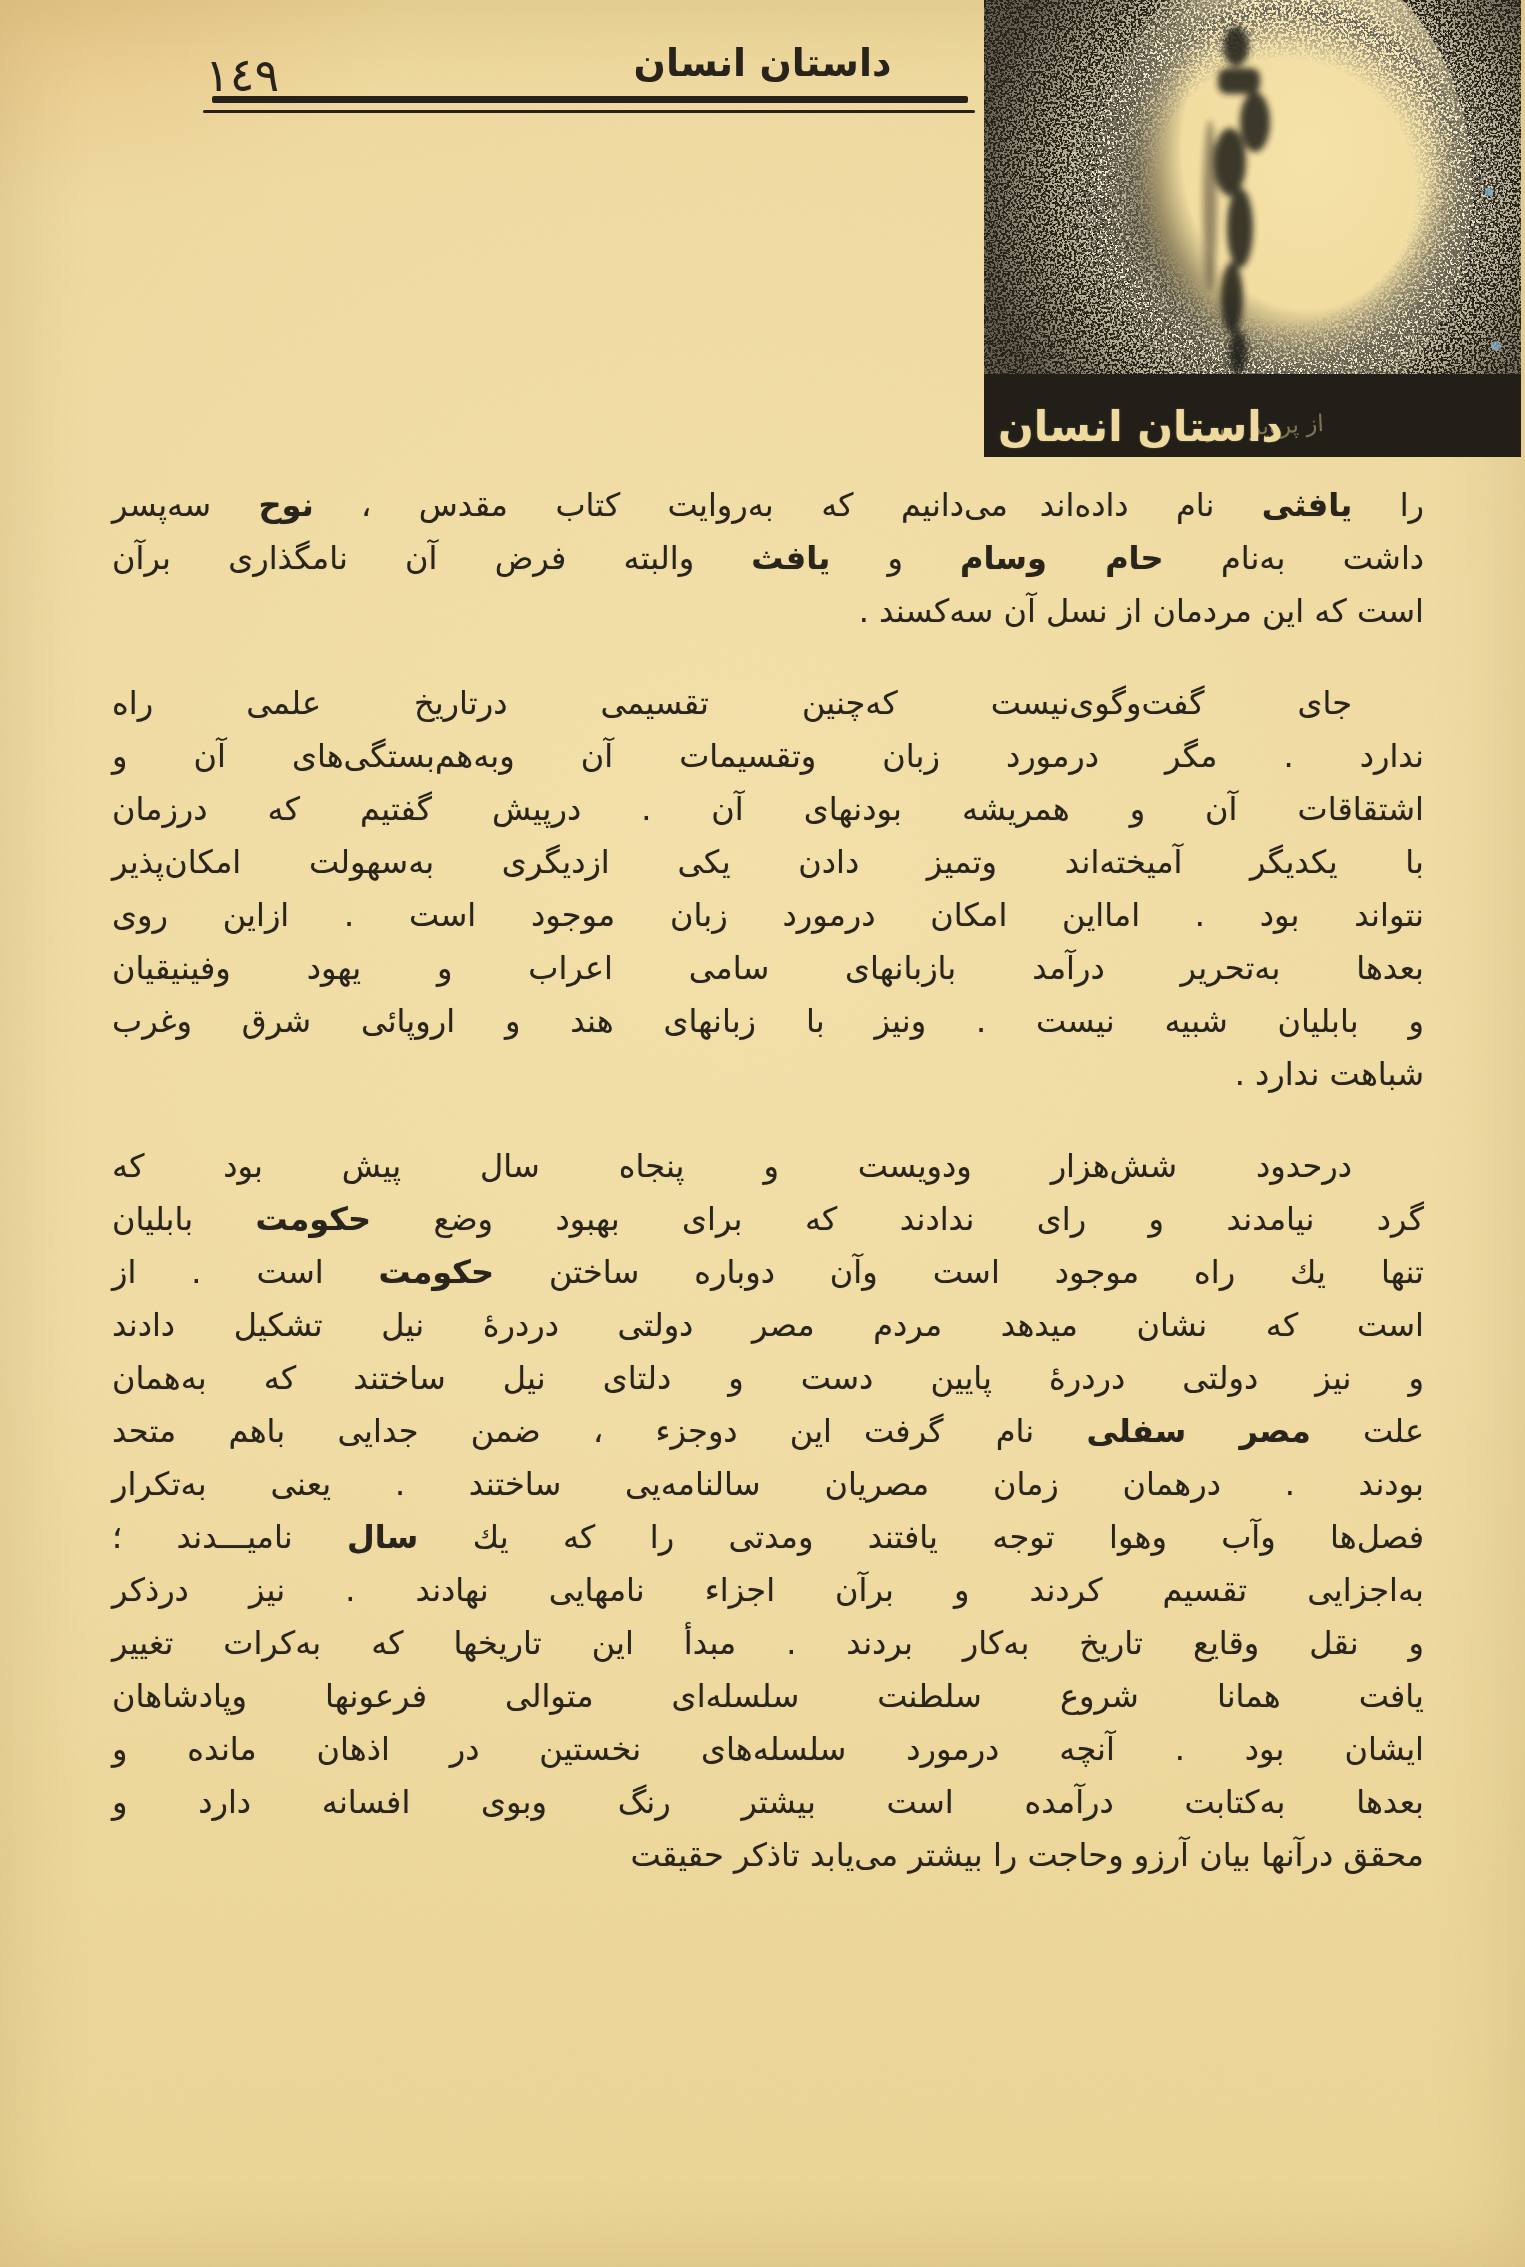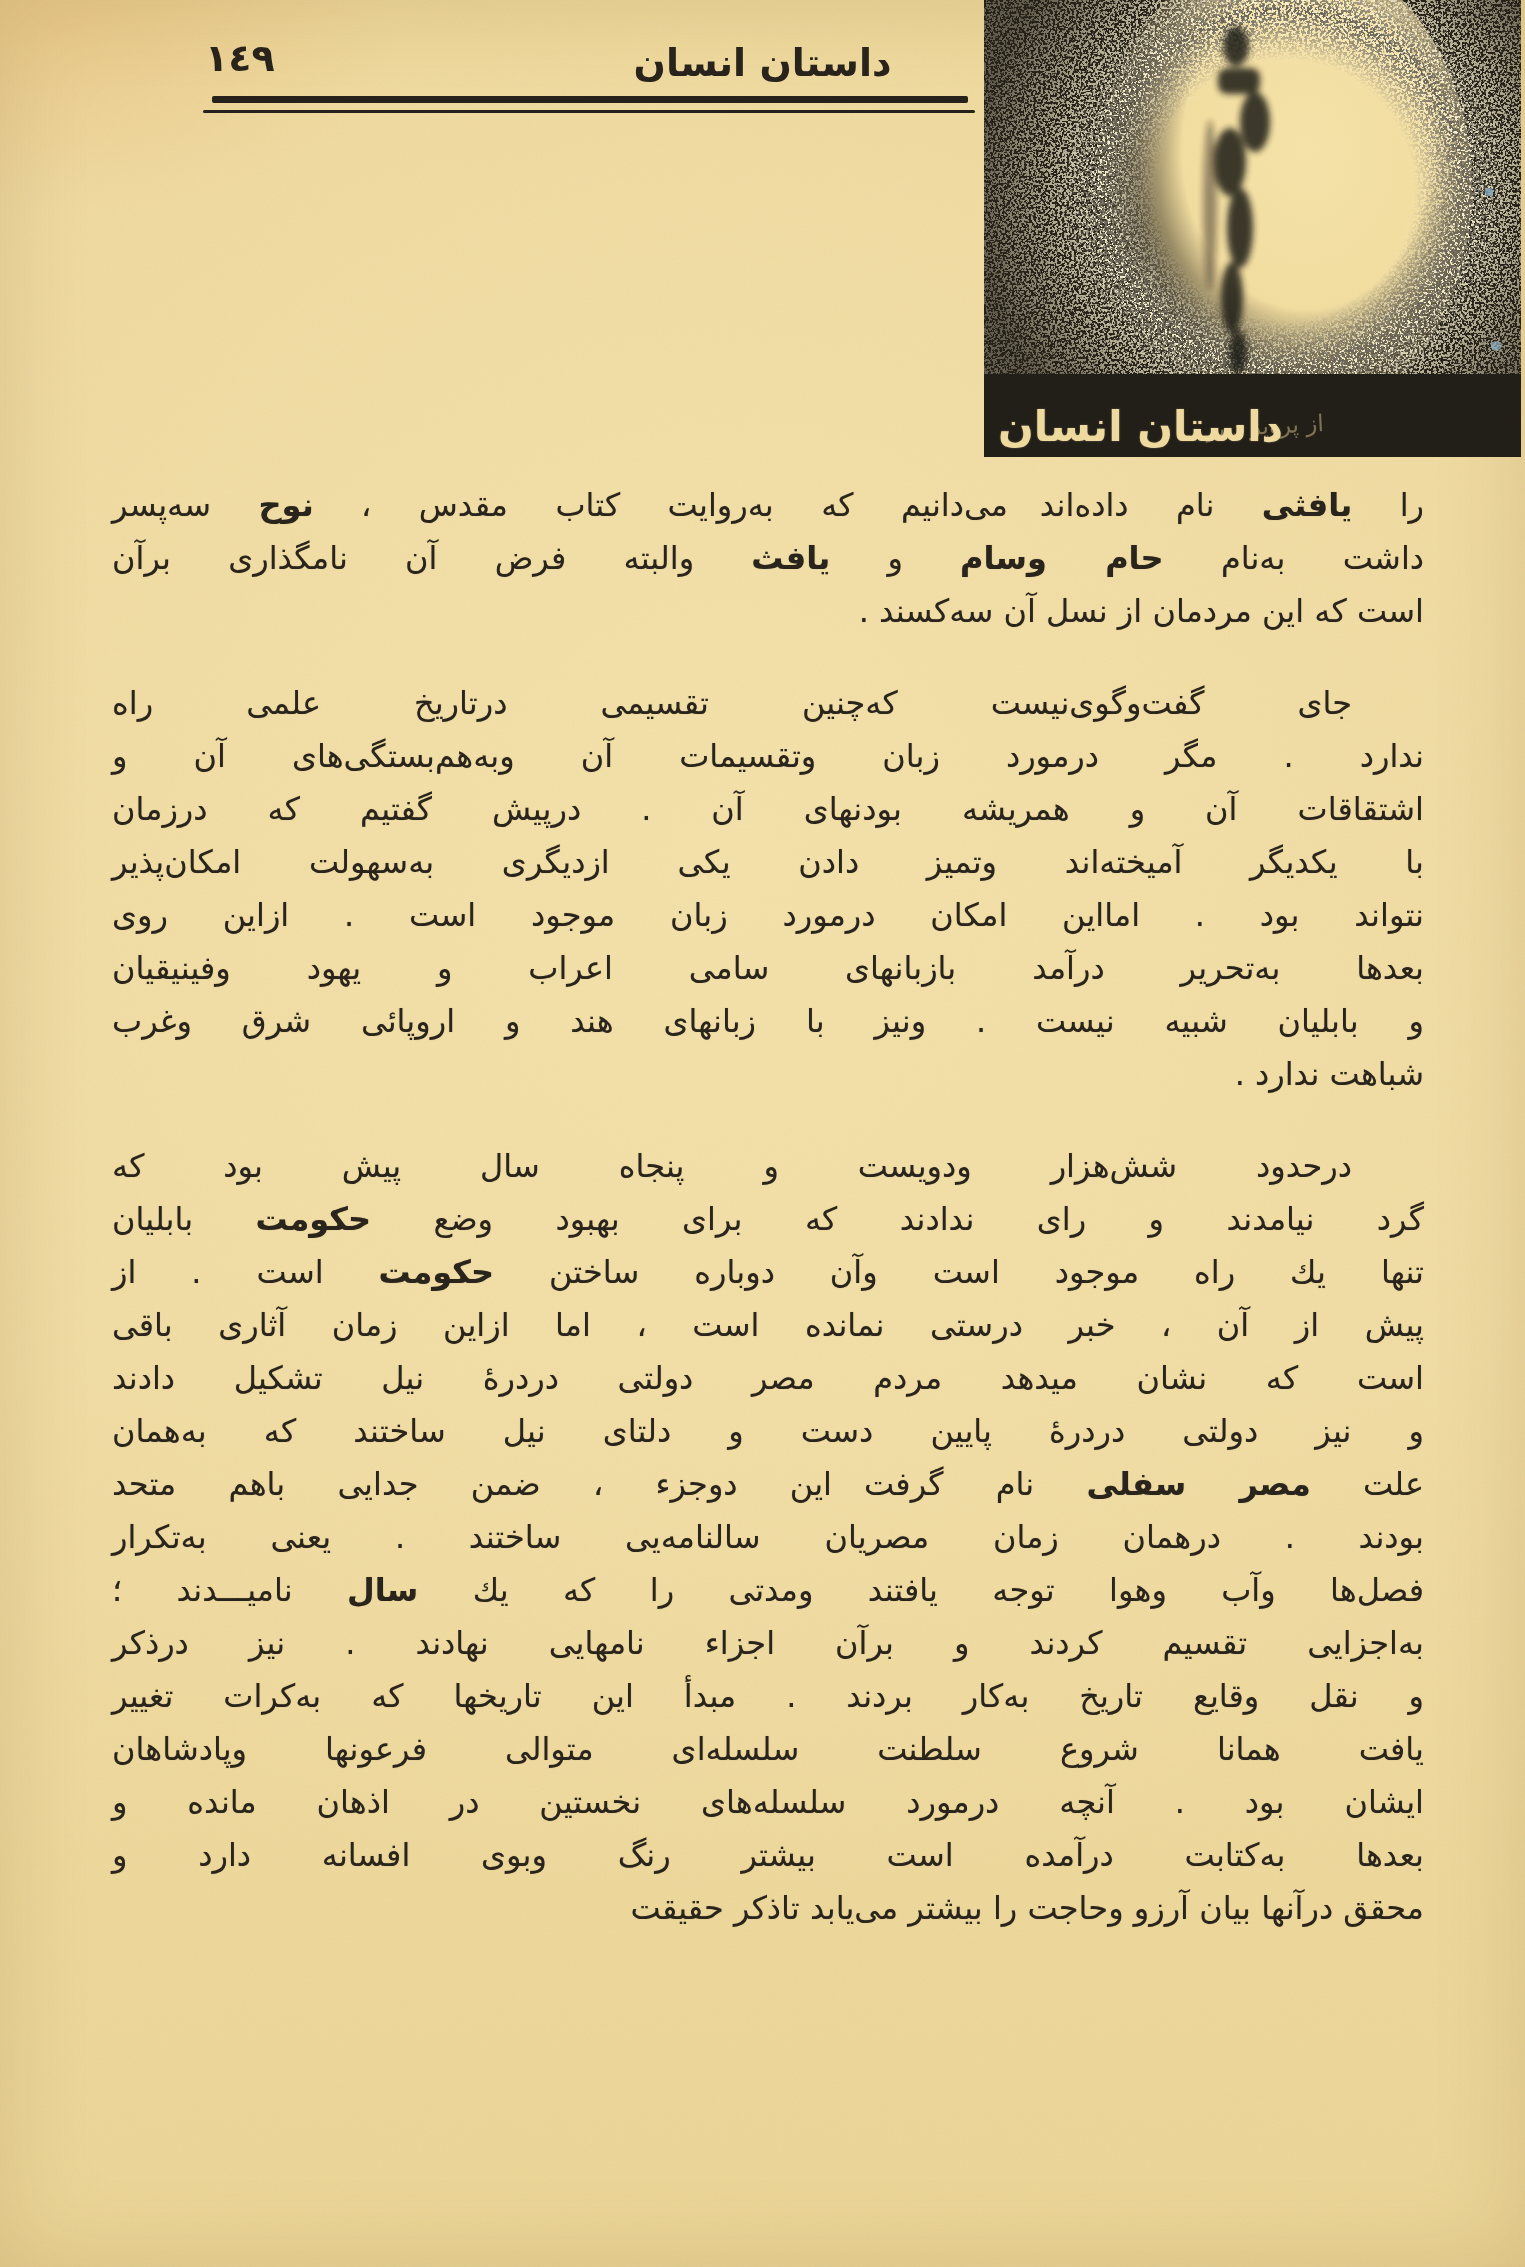--- a/index.html
+++ b/index.html
@@ -13,22 +13,22 @@
     background-color:#efd99c;
     background-image:
       radial-gradient(480px 280px at 4% 1%, rgba(214,138,74,0.16), rgba(214,138,74,0) 70%),
       radial-gradient(90% 62% at 48% 38%, #f4e1a9 0%, rgba(244,225,169,0) 75%),
       linear-gradient(180deg, #eed797 0%, #efd99e 8%, #f0dba1 60%, #ecd595 100%);
     box-shadow:inset 0 0 90px rgba(120,85,30,0.18);
   }
   .grain{position:absolute;inset:0;opacity:.055;pointer-events:none;}
   
   .folio{
-    position:absolute;left:205px;top:36px;
-    font-size:38px;font-weight:bold;letter-spacing:2px;
+    position:absolute;left:205px;top:48px;
+    font-size:46px;font-weight:normal;letter-spacing:2px;
     direction:ltr;
   }
   .running-head{
     position:absolute;left:0;top:41px;width:1525px;
     text-align:center;font-size:38px;font-weight:bold;
   }
   .rule{position:absolute;background:#26211a;border-radius:2px;}
   .rule-thick{left:212px;top:96px;width:756px;height:7px;}
   .rule-thin{left:203px;top:110px;width:772px;height:3px;}
   
@@ -159,21 +159,20 @@
         <div class="line"><span>با یکدیگر آمیخته‌اند وتمیز دادن یکی ازدیگری به‌سهولت امکان‌پذیر</span></div>
         <div class="line"><span>نتواند بود . امااین امکان درمورد زبان موجود است . ازاین روی</span></div>
         <div class="line"><span>بعدها به‌تحریر درآمد بازبانهای سامی اعراب و یهود وفینیقیان</span></div>
         <div class="line"><span>و بابلیان شبیه نیست . ونیز با زبانهای هند و اروپائی شرق وغرب</span></div>
         <div class="line lastline"><span>شباهت ندارد .</span></div>
       </div>
       <div>
         <div class="line indent"><span>درحدود شش‌هزار ودویست و پنجاه سال پیش بود که</span></div>
         <div class="line"><span>گرد نیامدند و رای ندادند که برای بهبود وضع </span><span class="b">حکومت</span><span> بابلیان</span></div>
         <div class="line"><span>تنها یك راه موجود است وآن دوباره ساختن </span><span class="b">حکومت</span><span> است . از</span></div>
-        <div class="line"><span>پیش از آن ، خبر درستی نمانده است ، اما ازاین زمان آثاری باقی</span></div>
         <div class="line"><span>است که نشان میدهد مردم مصر دولتی دردرۀ نیل تشکیل دادند</span></div>
         <div class="line"><span>و نیز دولتی دردرۀ پایین دست و دلتای نیل ساختند که به‌همان</span></div>
         <div class="line"><span>علت </span><span class="b">مصر سفلی</span><span> نام گرفت این دوجزء ، ضمن جدایی باهم متحد</span></div>
         <div class="line"><span>بودند . درهمان زمان مصریان سالنامه‌یی ساختند . یعنی به‌تکرار</span></div>
         <div class="line"><span>فصل‌ها وآب وهوا توجه یافتند ومدتی را که یك </span><span class="b">سال</span><span> نامیـــدند ؛</span></div>
         <div class="line"><span>به‌اجزایی تقسیم کردند و برآن اجزاء نامهایی نهادند . نیز درذکر</span></div>
         <div class="line"><span>و نقل وقایع تاریخ به‌کار بردند . مبدأ این تاریخها که به‌کرات تغییر</span></div>
         <div class="line"><span>یافت همانا شروع سلطنت سلسله‌ای متوالی فرعونها وپادشاهان</span></div>
         <div class="line"><span>ایشان بود . آنچه درمورد سلسله‌های نخستین در اذهان مانده و</span></div>
         <div class="line"><span>بعدها به‌کتابت درآمده است بیشتر رنگ وبوی افسانه دارد و</span></div>

